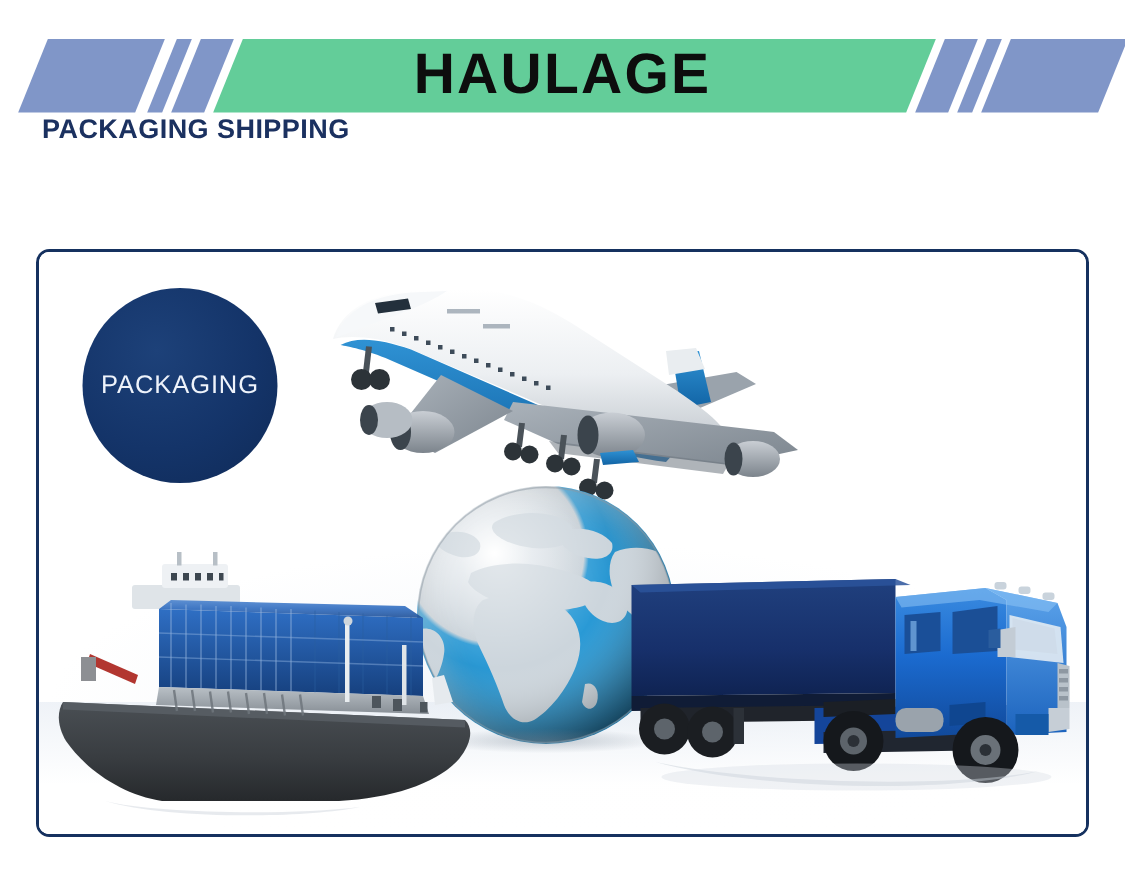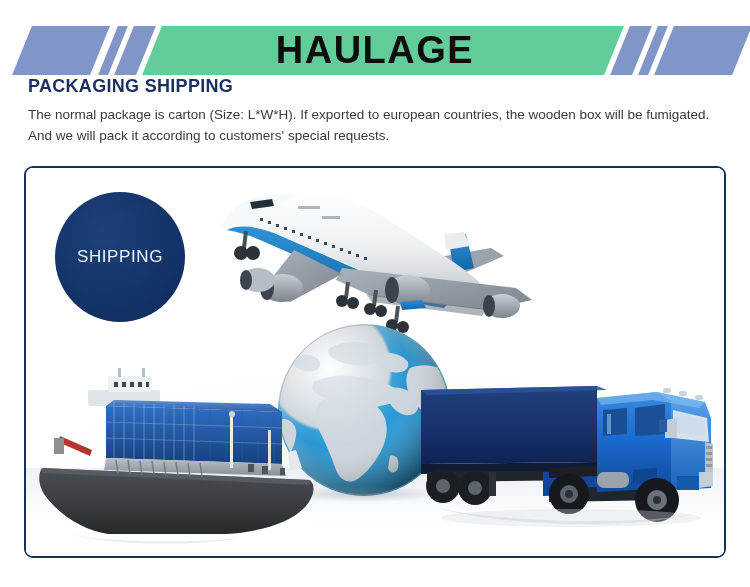--- a/index.html
+++ b/index.html
@@ -132,28 +132,27 @@
     <div class="stripe stripe-blue s-l2"></div>
     <div class="stripe stripe-blue s-l3"></div>
     <div class="stripe stripe-green s-green"></div>
     <div class="stripe stripe-blue s-r1"></div>
     <div class="stripe stripe-blue s-r2"></div>
     <div class="stripe stripe-blue s-r3"></div>
     <div class="banner-title">HAULAGE</div>
   </div>
 
   <div class="section-title">PACKAGING SHIPPING</div>
-  <div class="section-body">The normal package is carton (Size: L*W*H). If exported to european countries, the wooden box will be fumigated. And we will pack it according to customers' special requests.</div>
 
   <div class="panel">
     <div class="scene"></div>
     <div class="floor"></div>
 
     <div class="badge">
-      <span>SHIPPING</span>
+      <span>PACKAGING</span>
     </div>
 
     <div class="plane">
       <svg viewBox="0 0 370 180" width="370" height="180">
         <defs>
           <linearGradient id="fuse" x1="0" y1="0" x2="0" y2="1">
             <stop offset="0%" stop-color="#ffffff"></stop>
             <stop offset="55%" stop-color="#eceff2"></stop>
             <stop offset="100%" stop-color="#c3c9cf"></stop>
           </linearGradient>

